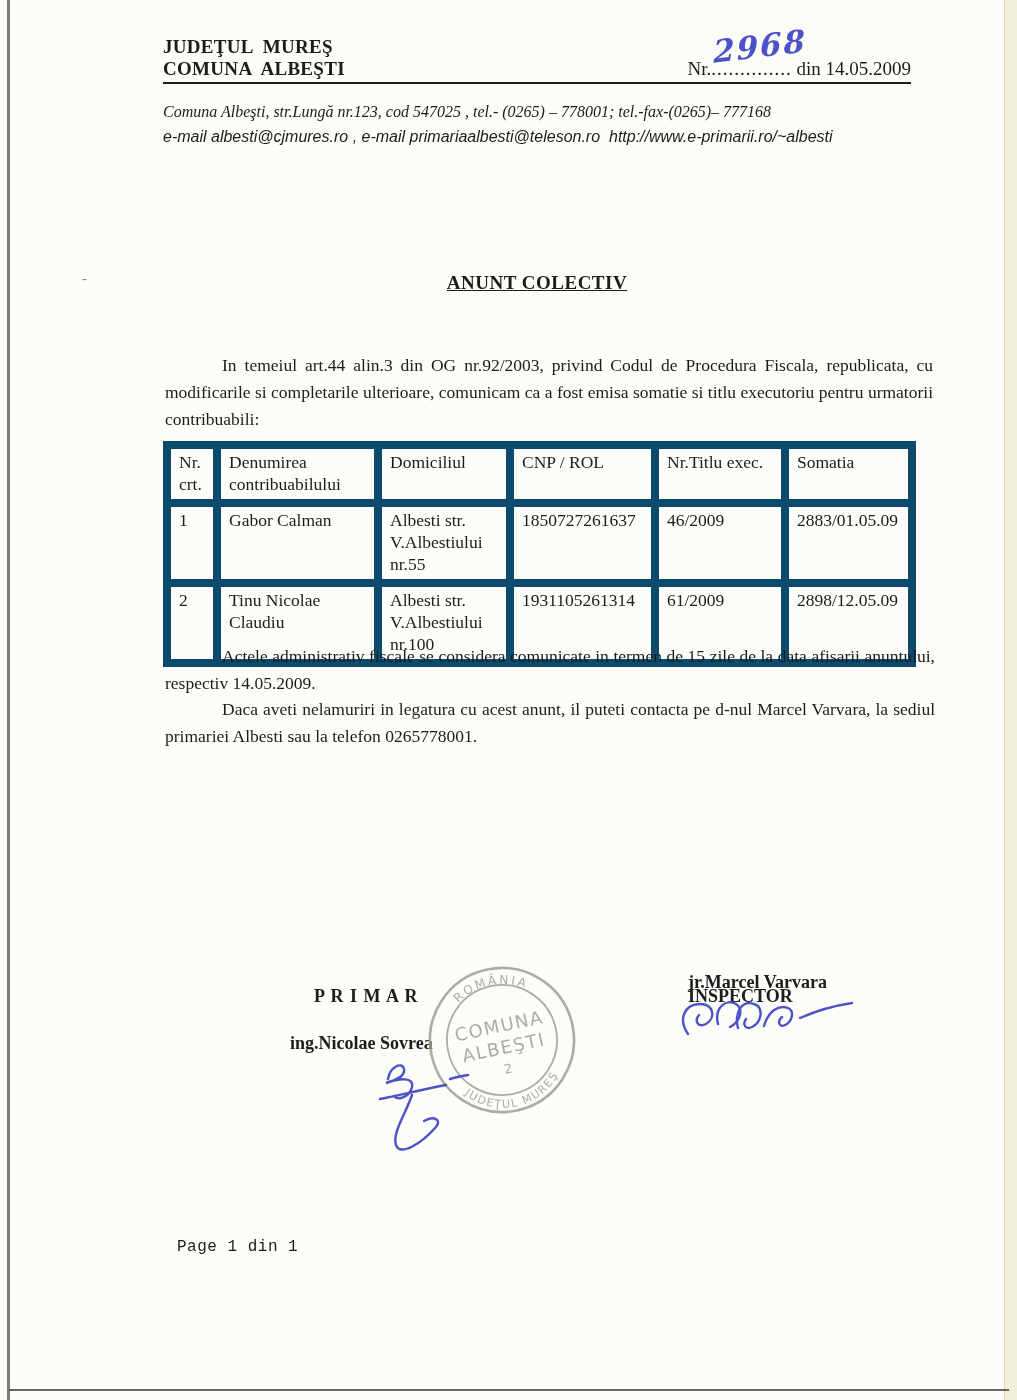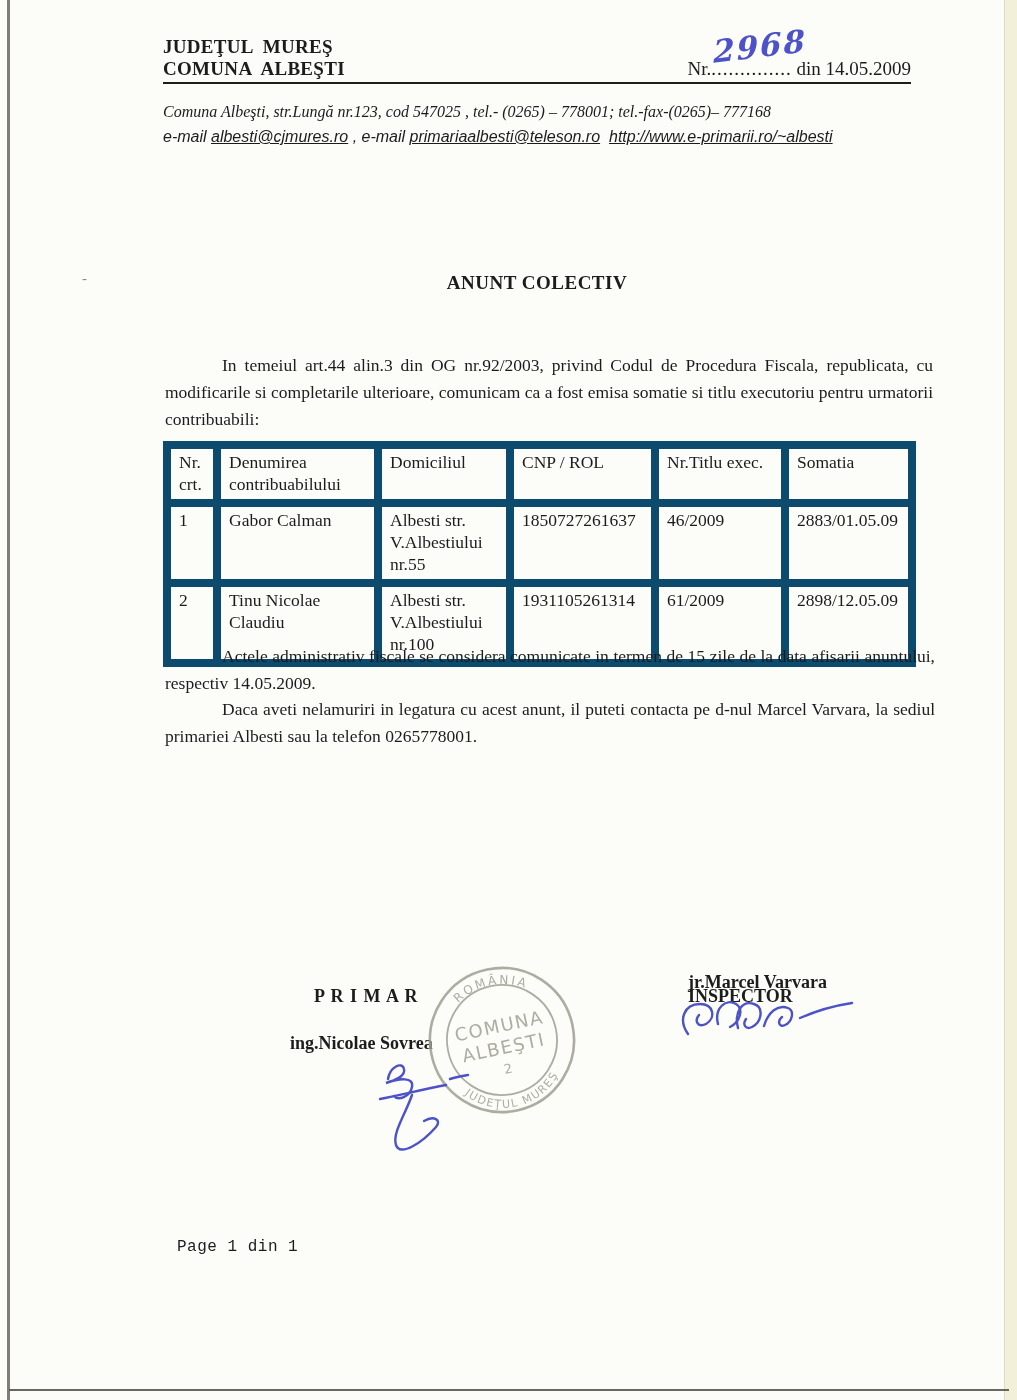--- a/index.html
+++ b/index.html
@@ -28,24 +28,24 @@
     position:absolute; left:26px; top:-30px;
     font-family:"DejaVu Serif", serif; font-style:italic; font-weight:bold;
     font-size:31px; color:#4c52c8; transform:rotate(-7deg) skewX(-6deg);
     letter-spacing:2px;
   }
 
   
   .contact { position:absolute; left:163px; top:101px; width:760px; }
   .contact-line1 { font-style:italic; font-size:16px; line-height:21px; }
   .contact-line2 { font-family:"Liberation Sans", sans-serif; font-style:italic; font-size:16px; line-height:21px; margin-top:4px; }
-  .u { text-decoration:underline; }
+  .u { }
 
   
-  .doc-title { position:absolute; left:163px; top:272px; width:748px; text-align:center; font-weight:bold; font-size:19px; letter-spacing:.5px; }
+  .doc-title { position:absolute; left:163px; top:272px; width:748px; text-align:center; font-weight:bold; font-size:19px; letter-spacing:.5px;text-decoration:underline; }
   .intro { position:absolute; left:165px; top:352px; width:768px; font-size:17.5px; line-height:27px; text-align:justify; text-indent:57px; }
 
   
   table.debtors { position:absolute; left:163px; top:441px; width:745px; border-collapse:collapse; table-layout:fixed; }
   table.debtors th, table.debtors td {
     border:8px solid #0c4a6e; font-weight:normal; text-align:left; vertical-align:top;
     font-size:17.5px; line-height:22px; padding:2px 7px 4px 8px;
   }
   table.debtors thead th { height:46px; }
   table.debtors tbody td { height:68px; }

